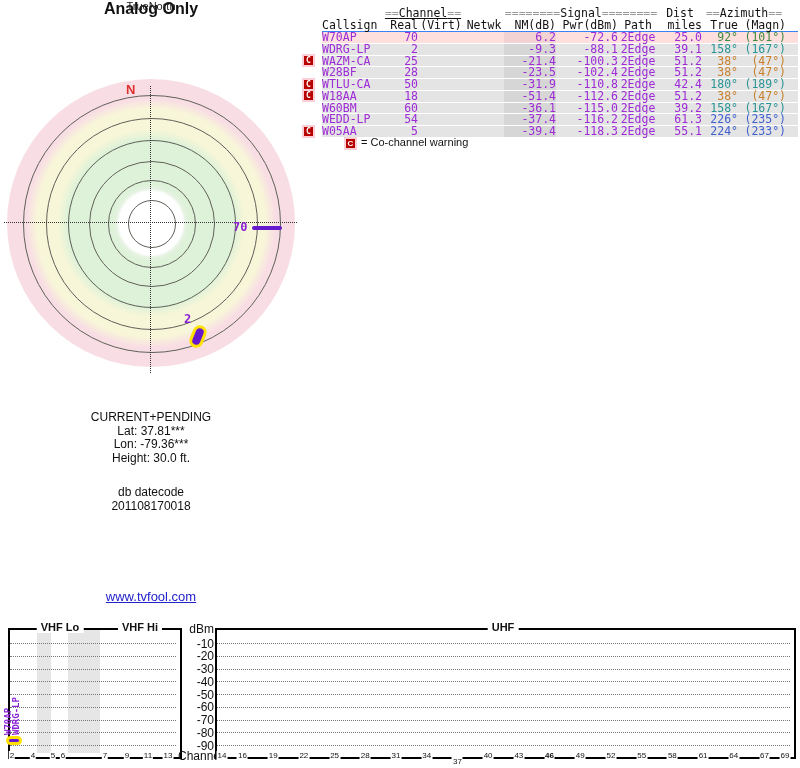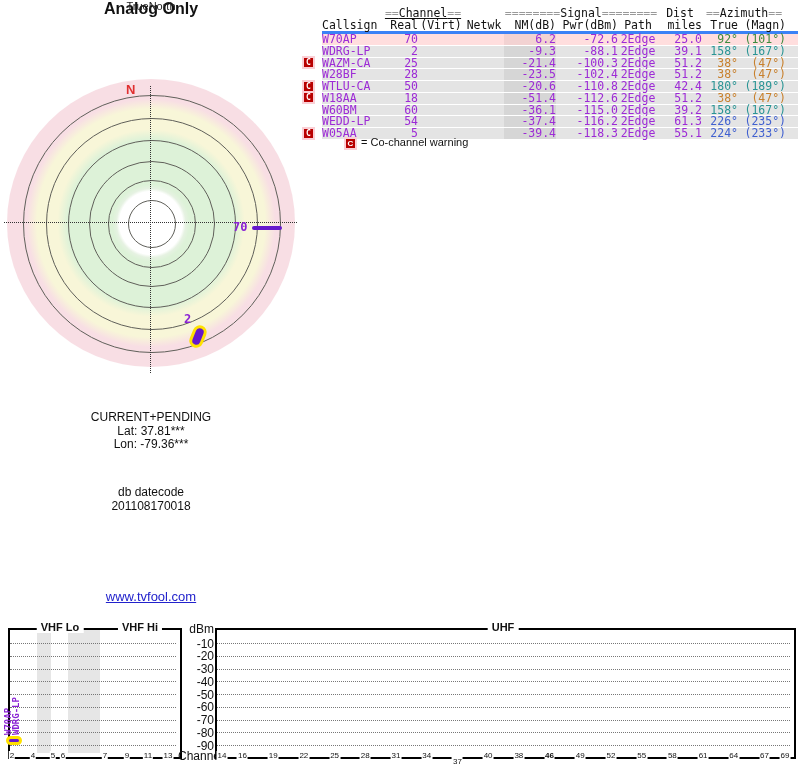--- a/index.html
+++ b/index.html
@@ -39,21 +39,21 @@
   #datecode-lines{left:0;top:486px;width:302px;text-align:center;font-size:12px;color:#111;line-height:13.5px;}
   #site-link{left:0;top:589px;width:302px;text-align:center;font-size:13px;}
   #site-link a{color:#2222cc;text-decoration:underline;cursor:pointer;}
 
   
   #tvtable{left:300px;top:8px;width:498px;font-family:"DejaVu Sans Mono",monospace;font-size:11.5px;color:#111;}
   .trow{display:grid;grid-template-columns:60px 36px 46px 40px 52px 62px 40px 44px 36px 48px;
     margin-left:22px;position:relative;}
   .trow>div{overflow:visible;white-space:nowrap;}
   .hdr-group{height:11px;line-height:11px;}
-  .hdr-cols{height:12px;line-height:12px;border-bottom:3px solid #3b82f6;}
+  .hdr-cols{height:12px;line-height:12px;border-bottom:1px solid #3b82f6;}
   .drow{height:10.75px;line-height:10.6px;border-bottom:1px solid #fff;background:#e4e4e4;}
   .drow.hl{background:#ffdede;}
   .al{text-align:left;} .ar{text-align:right;} .ac{text-align:center;}
   .dim{color:#999;}
   .pur{color:#9d2bd6;}
   .nmcell{background:#d6d6d6;}
   .hl .nmcell{background:#f2d2d2;}
   .az-green{color:#3d8b3d;} .az-teal{color:#2a9595;} .az-orange{color:#c8802d;} .az-blue{color:#4060d0;}
   .cwarn{position:absolute;left:-18px;top:0.5px;width:9px;height:9px;background:#b80000;color:#fff;
     font-size:8px;line-height:9px;text-align:center;font-weight:bold;
@@ -99,20 +99,21 @@
   <div class="abs" id="north-label">N</div>
   <div class="abs" id="marker70-bar"></div>
   <div class="abs" id="marker70-label">70</div>
   <div class="abs" id="marker2-oval"></div>
   <div class="abs" id="marker2-label">2</div>
 
   <div class="abs" id="criteria-lines">
       <div>CURRENT+PENDING</div>
       <div>Lat: 37.81***</div>
       <div>Lon: -79.36***</div>
+      <div>Height: 30.0 ft.</div>
     </div>
   <div class="abs" id="datecode-lines">
       <div>db datecode</div>
       <div>201108170018</div>
     </div>
   <div class="abs" id="site-link">
     <a>www.tvfool.com</a>
   </div>
 
   <div class="abs" id="tvtable">
@@ -181,21 +182,21 @@
         <div class="ac pur">2Edge</div>
         <div class="ar pur">51.2</div>
         <div class="ar az-orange">38°</div>
         <div class="ar az-orange">(47°)</div>
       </div>
       <div class="drow trow">
         <div class="al pur">WTLU-CA</div>
         <div class="ar pur">50</div>
         <div class="ac pur"></div>
         <div class="ac pur"></div>
-        <div class="ar pur nmcell">-20.6</div>
+        <div class="ar pur nmcell">-31.9</div>
         <div class="ar pur">-110.8</div>
         <div class="ac pur">2Edge</div>
         <div class="ar pur">42.4</div>
         <div class="ar az-teal">180°</div>
         <div class="ar az-teal">(189°)</div>
         <div class="cwarn">C</div>
       </div>
       <div class="drow trow">
         <div class="al pur">W18AA</div>
         <div class="ar pur">18</div>
@@ -304,21 +305,21 @@
         <div class="chantick" style="left: 222px; top: 130.5px;">14</div>
         <div class="chantick" style="left: 242.472px; top: 130.5px;">16</div>
         <div class="chantick" style="left: 273.18px; top: 130.5px;">19</div>
         <div class="chantick" style="left: 303.888px; top: 130.5px;">22</div>
         <div class="chantick" style="left: 334.596px; top: 130.5px;">25</div>
         <div class="chantick" style="left: 365.304px; top: 130.5px;">28</div>
         <div class="chantick" style="left: 396.012px; top: 130.5px;">31</div>
         <div class="chantick" style="left: 426.72px; top: 130.5px;">34</div>
         <div class="chantick" style="left: 457.428px; top: 137px;">37</div>
         <div class="chantick" style="left: 488.136px; top: 130.5px;">40</div>
-        <div class="chantick" style="left: 518.844px; top: 130.5px;">38</div>
+        <div class="chantick" style="left: 518.844px; top: 130.5px;">43</div>
         <div class="chantick" style="left: 549.552px; top: 130.5px; font-weight: bold;">46</div>
         <div class="chantick" style="left: 580.26px; top: 130.5px;">49</div>
         <div class="chantick" style="left: 610.968px; top: 130.5px;">52</div>
         <div class="chantick" style="left: 641.676px; top: 130.5px;">55</div>
         <div class="chantick" style="left: 672.384px; top: 130.5px;">58</div>
         <div class="chantick" style="left: 703.092px; top: 130.5px;">61</div>
         <div class="chantick" style="left: 733.8px; top: 130.5px;">64</div>
         <div class="chantick" style="left: 764.508px; top: 130.5px;">67</div>
         <div class="chantick" style="left: 784.98px; top: 130.5px;">69</div>
       </div>

